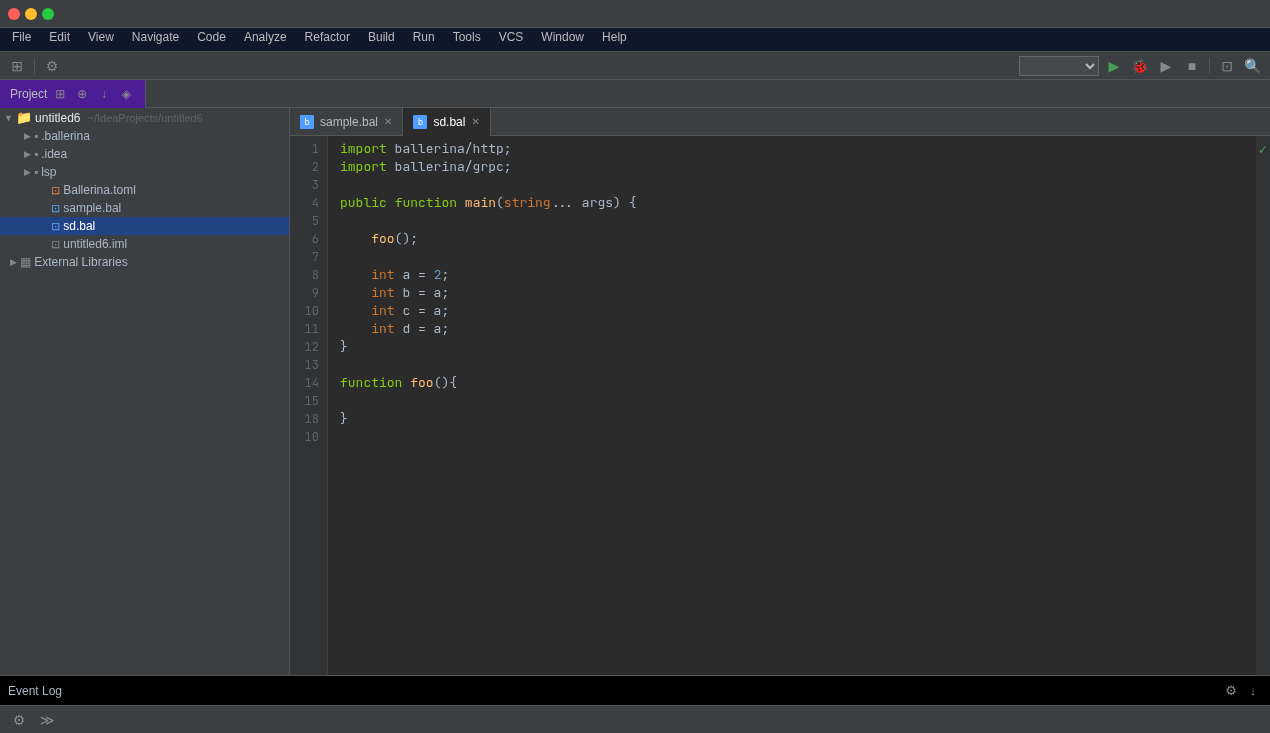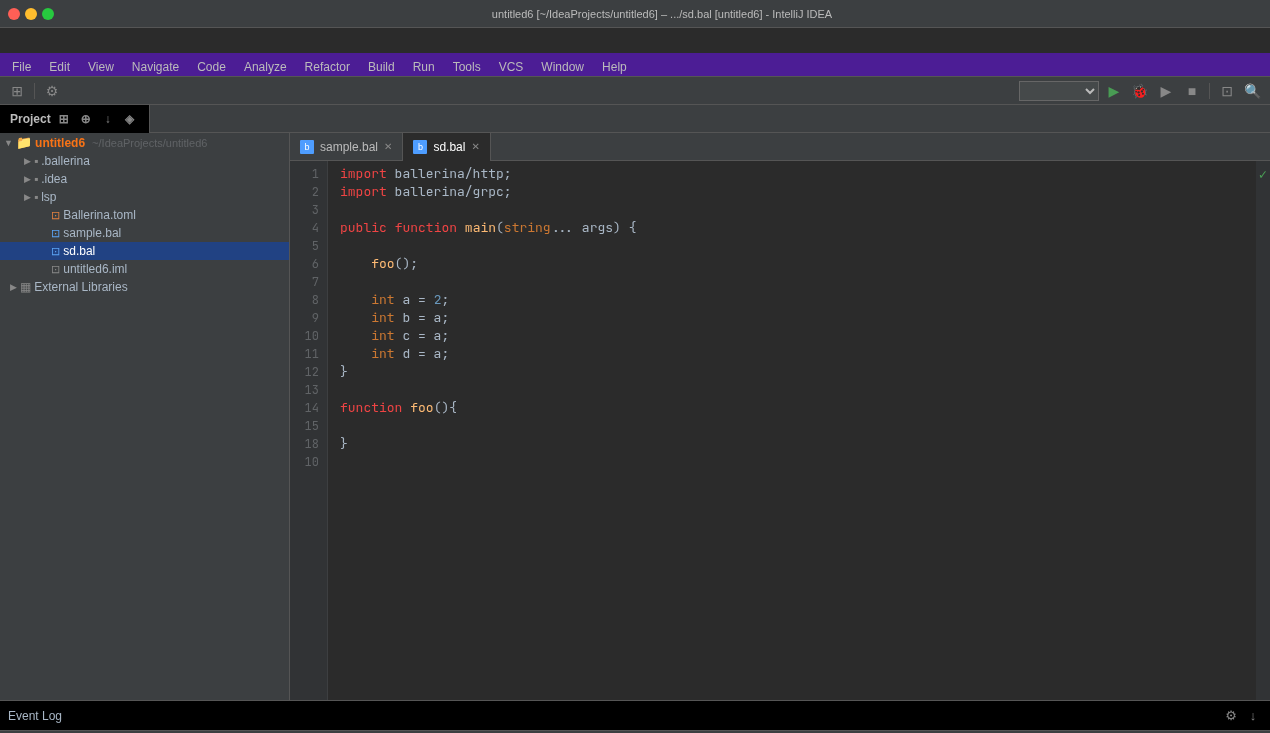--- a/index.html
+++ b/index.html
@@ -38,28 +38,27 @@
     .tb-max { background: #27c93f; }
     .title-bar-text {
       flex: 1;
       text-align: center;
       font-size: 11px;
       color: #bbbbbb;
     }
 
     
     .menu-bar {
-      background: #4c1d95;
+      background: #0f172a;
       height: 24px;
       display: flex;
-      align-items: flex-end;
+      align-items: flex-start;
       padding: 0 4px;
       border-bottom: 1px solid #555;
       gap: 2px;
-      margin-top: 25px;
     }
     .menu-item {
       padding: 2px 8px;
       font-size: 12px;
       color: #bbbbbb;
       cursor: pointer;
       border-radius: 2px;
     }
 
     
@@ -74,22 +73,21 @@
       display: flex;
       align-items: center;
       padding: 0 10px;
       height: 28px;
       font-size: 12px;
       color: #bbbbbb;
       border-right: 1px solid #555;
       gap: 4px;
     }
     .project-tab.active {
-      background: #000000;
-      font-weight: bold;
+      background: #4c1d95;
     }
 
     
     .editor-tab-bar {
       background: #3c3f41;
       height: 28px;
       display: flex;
       align-items: center;
       border-bottom: 1px solid #555;
     }
@@ -197,21 +195,21 @@
       padding: 4px 4px 4px 12px;
       flex: 1;
       color: #a9b7c6;
       white-space: pre;
       font-size: 13px;
       line-height: 18px;
     }
     .code-line { height: 18px; display: block; }
 
     
-    .kw { color: #ef4444; }        
+    .kw { color: #84cc16; }        
     .fn-name { color: #fdba74; }      
     .kw-type { color: #cc7832; text-align: right; }
     .num { color: #6897bb; }
 
     
     .right-gutter {
       width: 14px;
       background: #313335;
       display: flex;
       flex-direction: column;
@@ -295,21 +293,20 @@
   </style>
 </head>
 <body>
 
 <div class="title-bar">
   <div class="title-bar-buttons">
     <button class="tb-btn tb-close"></button>
     <button class="tb-btn tb-min"></button>
     <button class="tb-btn tb-max"></button>
   </div>
-  <div class="title-bar-text">untitled6 [~/IdeaProjects/untitled6] – .../sd.bal [untitled6] - IntelliJ IDEA</div>
 </div>
 
 <div class="menu-bar">
   <span class="menu-item">File</span>
   <span class="menu-item">Edit</span>
   <span class="menu-item">View</span>
   <span class="menu-item">Navigate</span>
   <span class="menu-item">Code</span>
   <span class="menu-item">Analyze</span>
   <span class="menu-item">Refactor</span>
@@ -349,21 +346,21 @@
   </div>
 </div>
 
 <div class="main-layout">
 
   <div class="sidebar">
 
     <div class="tree-item">
       <span class="tree-arrow">▼</span>
       <span style="color:#c9a64e;font-size:13px;">📁</span>
-      <span style="color:#f97316;font-weight:bold;">untitled6</span>
+      <span style="color:#e5e5e5;font-weight:normal;">untitled6</span>
       <span style="color:#606366;font-size:11px;margin-left:4px;">~/IdeaProjects/untitled6</span>
     </div>
 
     <div class="tree-item tree-indent-2">
       <span class="tree-arrow">▶</span>
       <span style="color:#888;font-size:12px;">▪</span>
       <span>.ballerina</span>
     </div>
 
     <div class="tree-item tree-indent-2">

